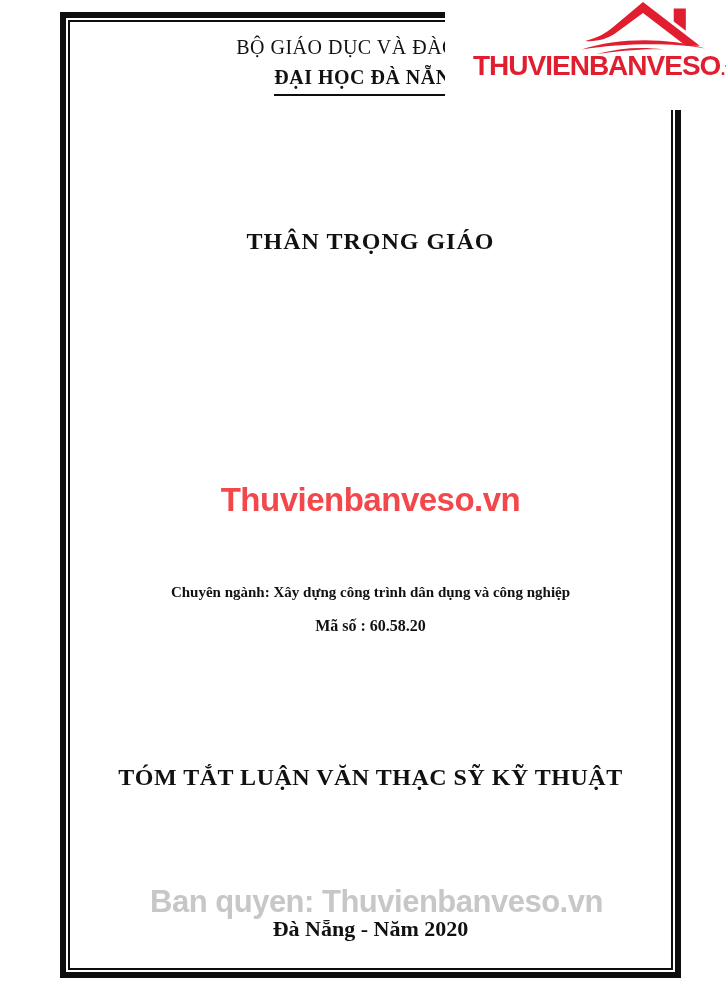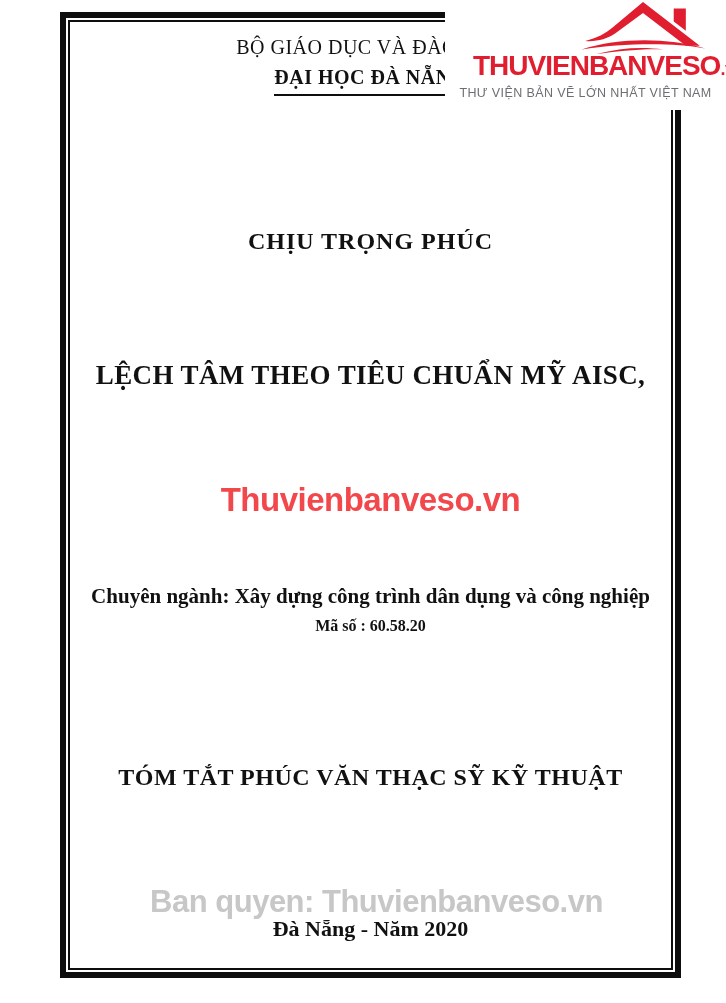--- a/index.html
+++ b/index.html
@@ -23,21 +23,21 @@
   .university{
     display:inline-block;font-size:20px;font-weight:bold;letter-spacing:.5px;
     padding-bottom:5px;border-bottom:2px solid #0e0e0e;
   }
   .author{top:228px;font-size:24px;font-weight:bold;letter-spacing:1px;}
   .title{top:356px;font-size:27px;font-weight:bold;line-height:38px;letter-spacing:.4px;}
   .center-watermark{
     top:481px;font-size:33px;font-weight:800;letter-spacing:-.5px;
     font-family:"Liberation Sans", sans-serif;color:#f2484c;
   }
-  .specialty{top:584px;font-size:21px;font-weight:bold;}
+  .specialty{top:584px;font-size:15px;font-weight:bold;}
   .code{top:617px;font-size:16px;font-weight:bold;}
   .doc-type{top:764px;font-size:24px;font-weight:bold;letter-spacing:.5px;}
   .bottom-watermark{
     top:884px;font-size:31px;font-weight:800;letter-spacing:-.5px;
     font-family:"Liberation Sans", sans-serif;color:#c7c7c7;z-index:1;margin-left:6px;
   }
   .place-year{top:916px;font-size:22px;font-weight:bold;z-index:3;}
   
   .logo-overlay{
     position:absolute;left:445px;top:0;width:281px;height:110px;
@@ -60,43 +60,41 @@
 
 <div class="frame-outer">
   <div class="frame-inner"></div>
 </div>
 
 <div class="row ministry">BỘ GIÁO DỤC VÀ ĐÀO TẠO</div>
 <div class="row university-row">
   <span class="university">ĐẠI HỌC ĐÀ NẴNG</span>
 </div>
 
-<div class="row author">CHỊU TRỌNG PHÚC</div>
+<div class="row author">THÂN TRỌNG GIÁO</div>
 
 <div class="row title">
-  <div>LỆCH TÂM THEO TIÊU CHUẨN MỸ AISC,</div>
 </div>
 
 <div class="row center-watermark">Thuvienbanveso.vn</div>
 
 <div class="row specialty">Chuyên ngành: Xây dựng công trình dân dụng và công nghiệp</div>
 <div class="row code">Mã số : 60.58.20</div>
 
-<div class="row doc-type">TÓM TẮT PHÚC VĂN THẠC SỸ KỸ THUẬT</div>
+<div class="row doc-type">TÓM TẮT LUẬN VĂN THẠC SỸ KỸ THUẬT</div>
 
 <div class="row bottom-watermark">Ban quyen: Thuvienbanveso.vn</div>
 <div class="row place-year">Đà Nẵng  - Năm 2020</div>
 
 <div class="logo-overlay">
   <svg class="logo-icon" viewBox="0 0 140 58" aria-hidden="true">
 
     <path d="M103 8 h13 v24 l-13 -10 z" fill="#e01e2f"></path>
 
     <path d="M70 1 L131 48 L116 48 L70 13 L40 35 C31 41 20 44 8 43 C20 40 30 35 38 28 Z" fill="#e01e2f"></path>
 
     <path d="M4 52 C44 39 96 39 137 51 C98 44 46 46 4 52 Z" fill="#e01e2f"></path>
     <path d="M20 57 C45 50 70 49 92 52 C68 51 42 54 20 57 Z" fill="#e01e2f"></path>
   </svg>
   <div class="logo-wordmark">
     <span class="logo-main">THUVIENBANVESO</span><span class="logo-tld">.vn</span>
   </div>
-  <div class="logo-tagline">THƯ VIỆN BẢN VẼ LỚN NHẤT VIỆT NAM</div>
 </div>
 
 </body></html>

